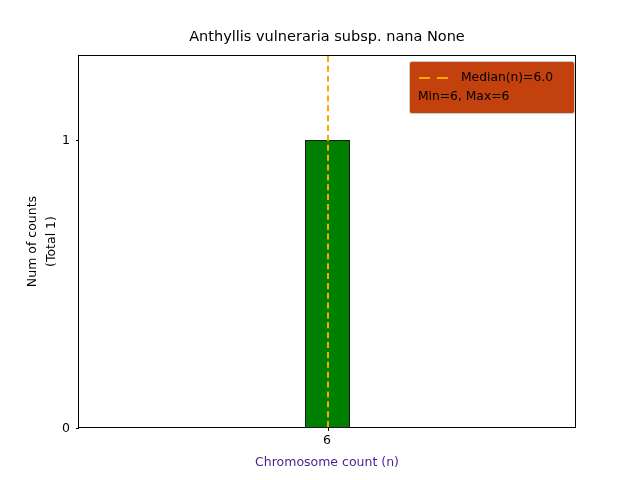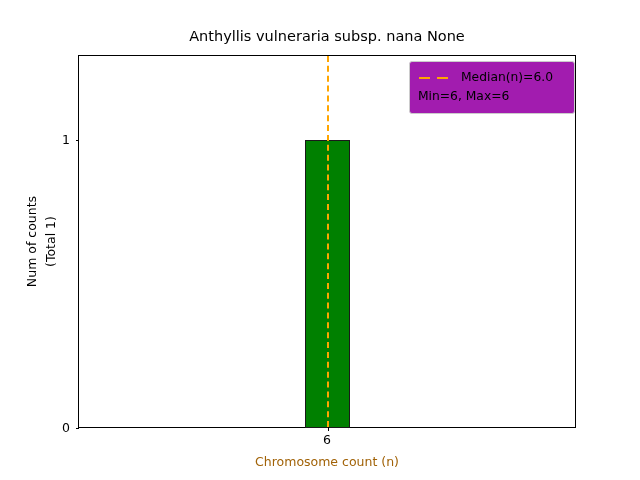--- a/index.html
+++ b/index.html
@@ -100,21 +100,21 @@
   }
 
   
   #xlabel {
     position: absolute;
     left: 78px;
     top: 456px;
     width: 498px;
     text-align: center;
     font-size: 12.5px;
-    color: #a16207;
+    color: #4c1d95;
     line-height: 1;
     white-space: nowrap;
   }
 
   #ylabel {
     position: absolute;
     left: 0px;
     top: 0px;
     width: 373px;
     height: 30px;
@@ -141,21 +141,21 @@
     white-space: nowrap;
   }
 
   
   #legend {
     position: absolute;
     left: 409px;
     top: 61px;
     width: 166px;
     box-sizing: border-box;
-    background: #a21caf;
+    background: #c2410c;
     border: 1px solid #cccccc;
     border-radius: 3px;
     padding: 6px 8px 7px 8px;
     box-shadow: 0 0 0 0 rgba(0,0,0,0);
   }
   .legend-row {
     display: flex;
     align-items: center;
     height: 19px;
   }

